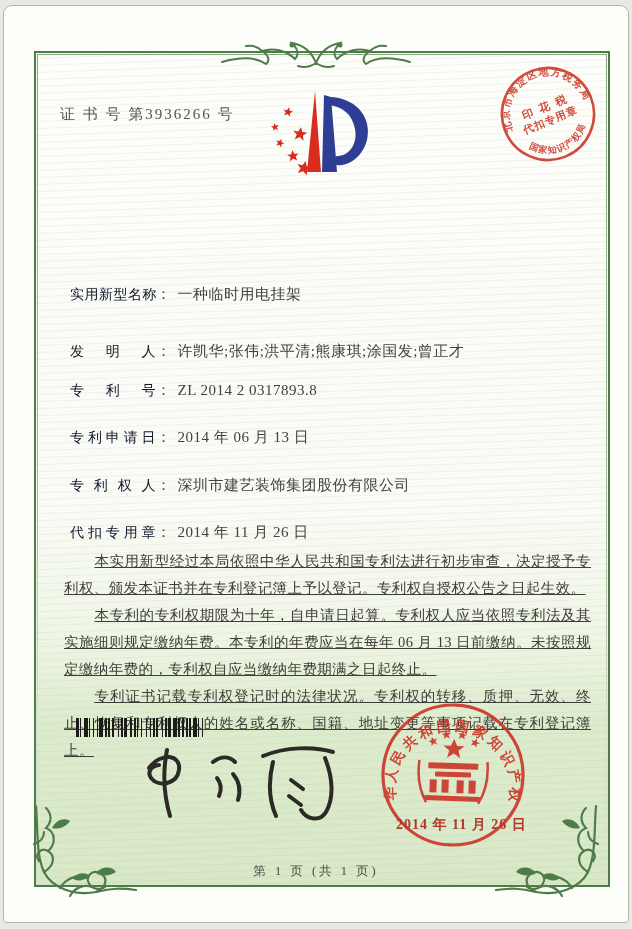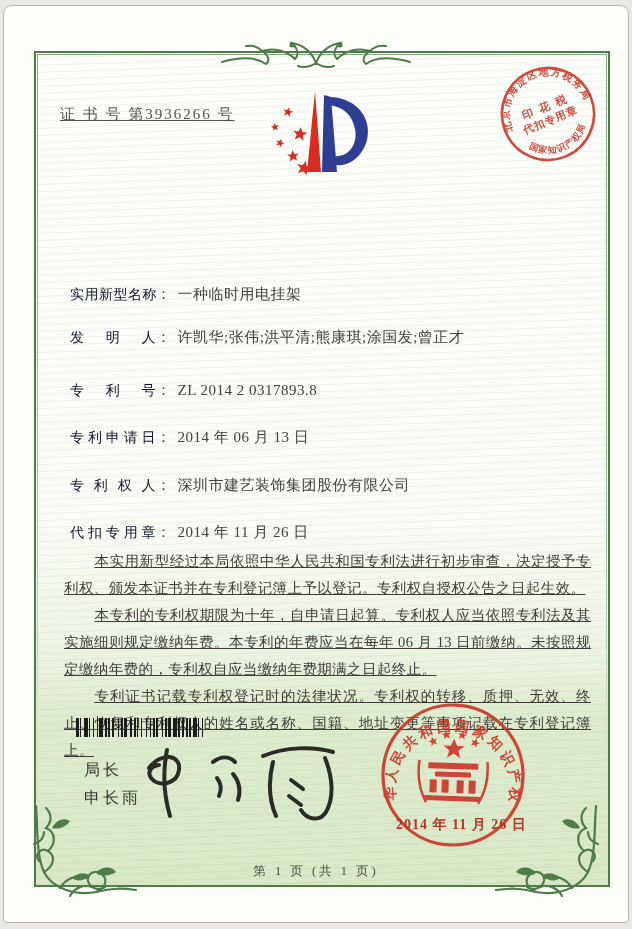--- a/index.html
+++ b/index.html
@@ -37,21 +37,21 @@
         rgba(120,165,110,0) 0px, rgba(120,165,110,0) 5px,
         rgba(120,165,110,0.10) 6px, rgba(120,165,110,0) 7px),
       linear-gradient(180deg,
         rgba(247,248,242,0) 0%, rgba(240,244,232,0.25) 55%,
         rgba(228,239,213,0.55) 70%, rgba(219,234,202,0.92) 80%,
         rgba(215,231,197,0.97) 100%);
     pointer-events:none;
   }
   .cert-no{
     position:absolute;left:56px;top:99px;
-    font-size:15px;letter-spacing:2px;color:#55534e;text-decoration:underline;
+    font-size:15px;letter-spacing:2px;color:#55534e;
   }
   .logo{position:absolute;left:256px;top:76px;}
   .tax-stamp{position:absolute;left:492px;top:56px;opacity:.9;}
   .title{
     position:absolute;left:0;top:192px;width:100%;
     text-align:center;font-size:33px;font-weight:600;
     letter-spacing:13px;color:#4a4a47;text-indent:13px;
   }
   .field-row{
     position:absolute;left:66px;right:50px;
@@ -186,21 +186,21 @@
         </text>
         <text x="0" y="-4" text-anchor="middle" font-size="11" font-weight="bold" letter-spacing="2">印 花 税</text>
         <text x="0" y="10" text-anchor="middle" font-size="10.5" font-weight="bold" letter-spacing="1">代扣专用章</text>
       </g>
     </svg>
 
 
     <div class="field-row" style="top:279px">
       <span class="flabel">实用新型名称</span><span class="fcolon">：</span><span class="fvalue">一种临时用电挂架</span>
     </div>
-    <div class="field-row" style="top:322px">
+    <div class="field-row" style="top:336px">
       <span class="flabel">发明人</span><span class="fcolon">：</span><span class="fvalue">许凯华;张伟;洪平清;熊康琪;涂国发;曾正才</span>
     </div>
     <div class="field-row" style="top:375px">
       <span class="flabel">专利号</span><span class="fcolon">：</span><span class="fvalue">ZL 2014 2 0317893.8</span>
     </div>
     <div class="field-row" style="top:422px">
       <span class="flabel">专利申请日</span><span class="fcolon">：</span><span class="fvalue">2014 年 06 月 13 日</span>
     </div>
     <div class="field-row" style="top:470px">
       <span class="flabel">专利权人</span><span class="fcolon">：</span><span class="fvalue">深圳市建艺装饰集团股份有限公司</span>
@@ -274,24 +274,20 @@
         <span style="width: 1.3px; background: transparent;"></span>
         <span style="width: 2.6px; background: rgb(28, 28, 26);"></span>
         <span style="width: 1.3px; background: transparent;"></span>
         <span style="width: 3.9px; background: rgb(28, 28, 26);"></span>
         <span style="width: 1.3px; background: transparent;"></span>
         <span style="width: 1.3px; background: rgb(28, 28, 26);"></span>
         <span style="width: 2.6px; background: transparent;"></span>
         <span style="width: 1.3px; background: rgb(28, 28, 26);"></span>
       </div>
 
-    <div class="officer">
-      <div>局长</div>
-      <div>申长雨</div>
-    </div>
 
     <svg class="signature" width="208" height="96" viewBox="0 0 208 96">
       <g stroke="#2b2a26" stroke-width="4" fill="none" stroke-linecap="round" stroke-linejoin="round">
         <path d="M30,16 C26,36 26,58 33,82"></path>
         <path d="M12,34 C24,18 44,20 42,36 C40,50 22,54 14,44 C10,38 14,32 22,31"></path>
         <path d="M76,28 C84,22 92,22 98,28"></path>
         <path d="M80,44 C84,49 85,55 82,62"></path>
         <path d="M96,40 C102,47 104,56 101,66"></path>
         <path d="M126,22 C148,13 176,12 196,18"></path>
         <path d="M136,28 C131,48 132,66 139,82"></path>

